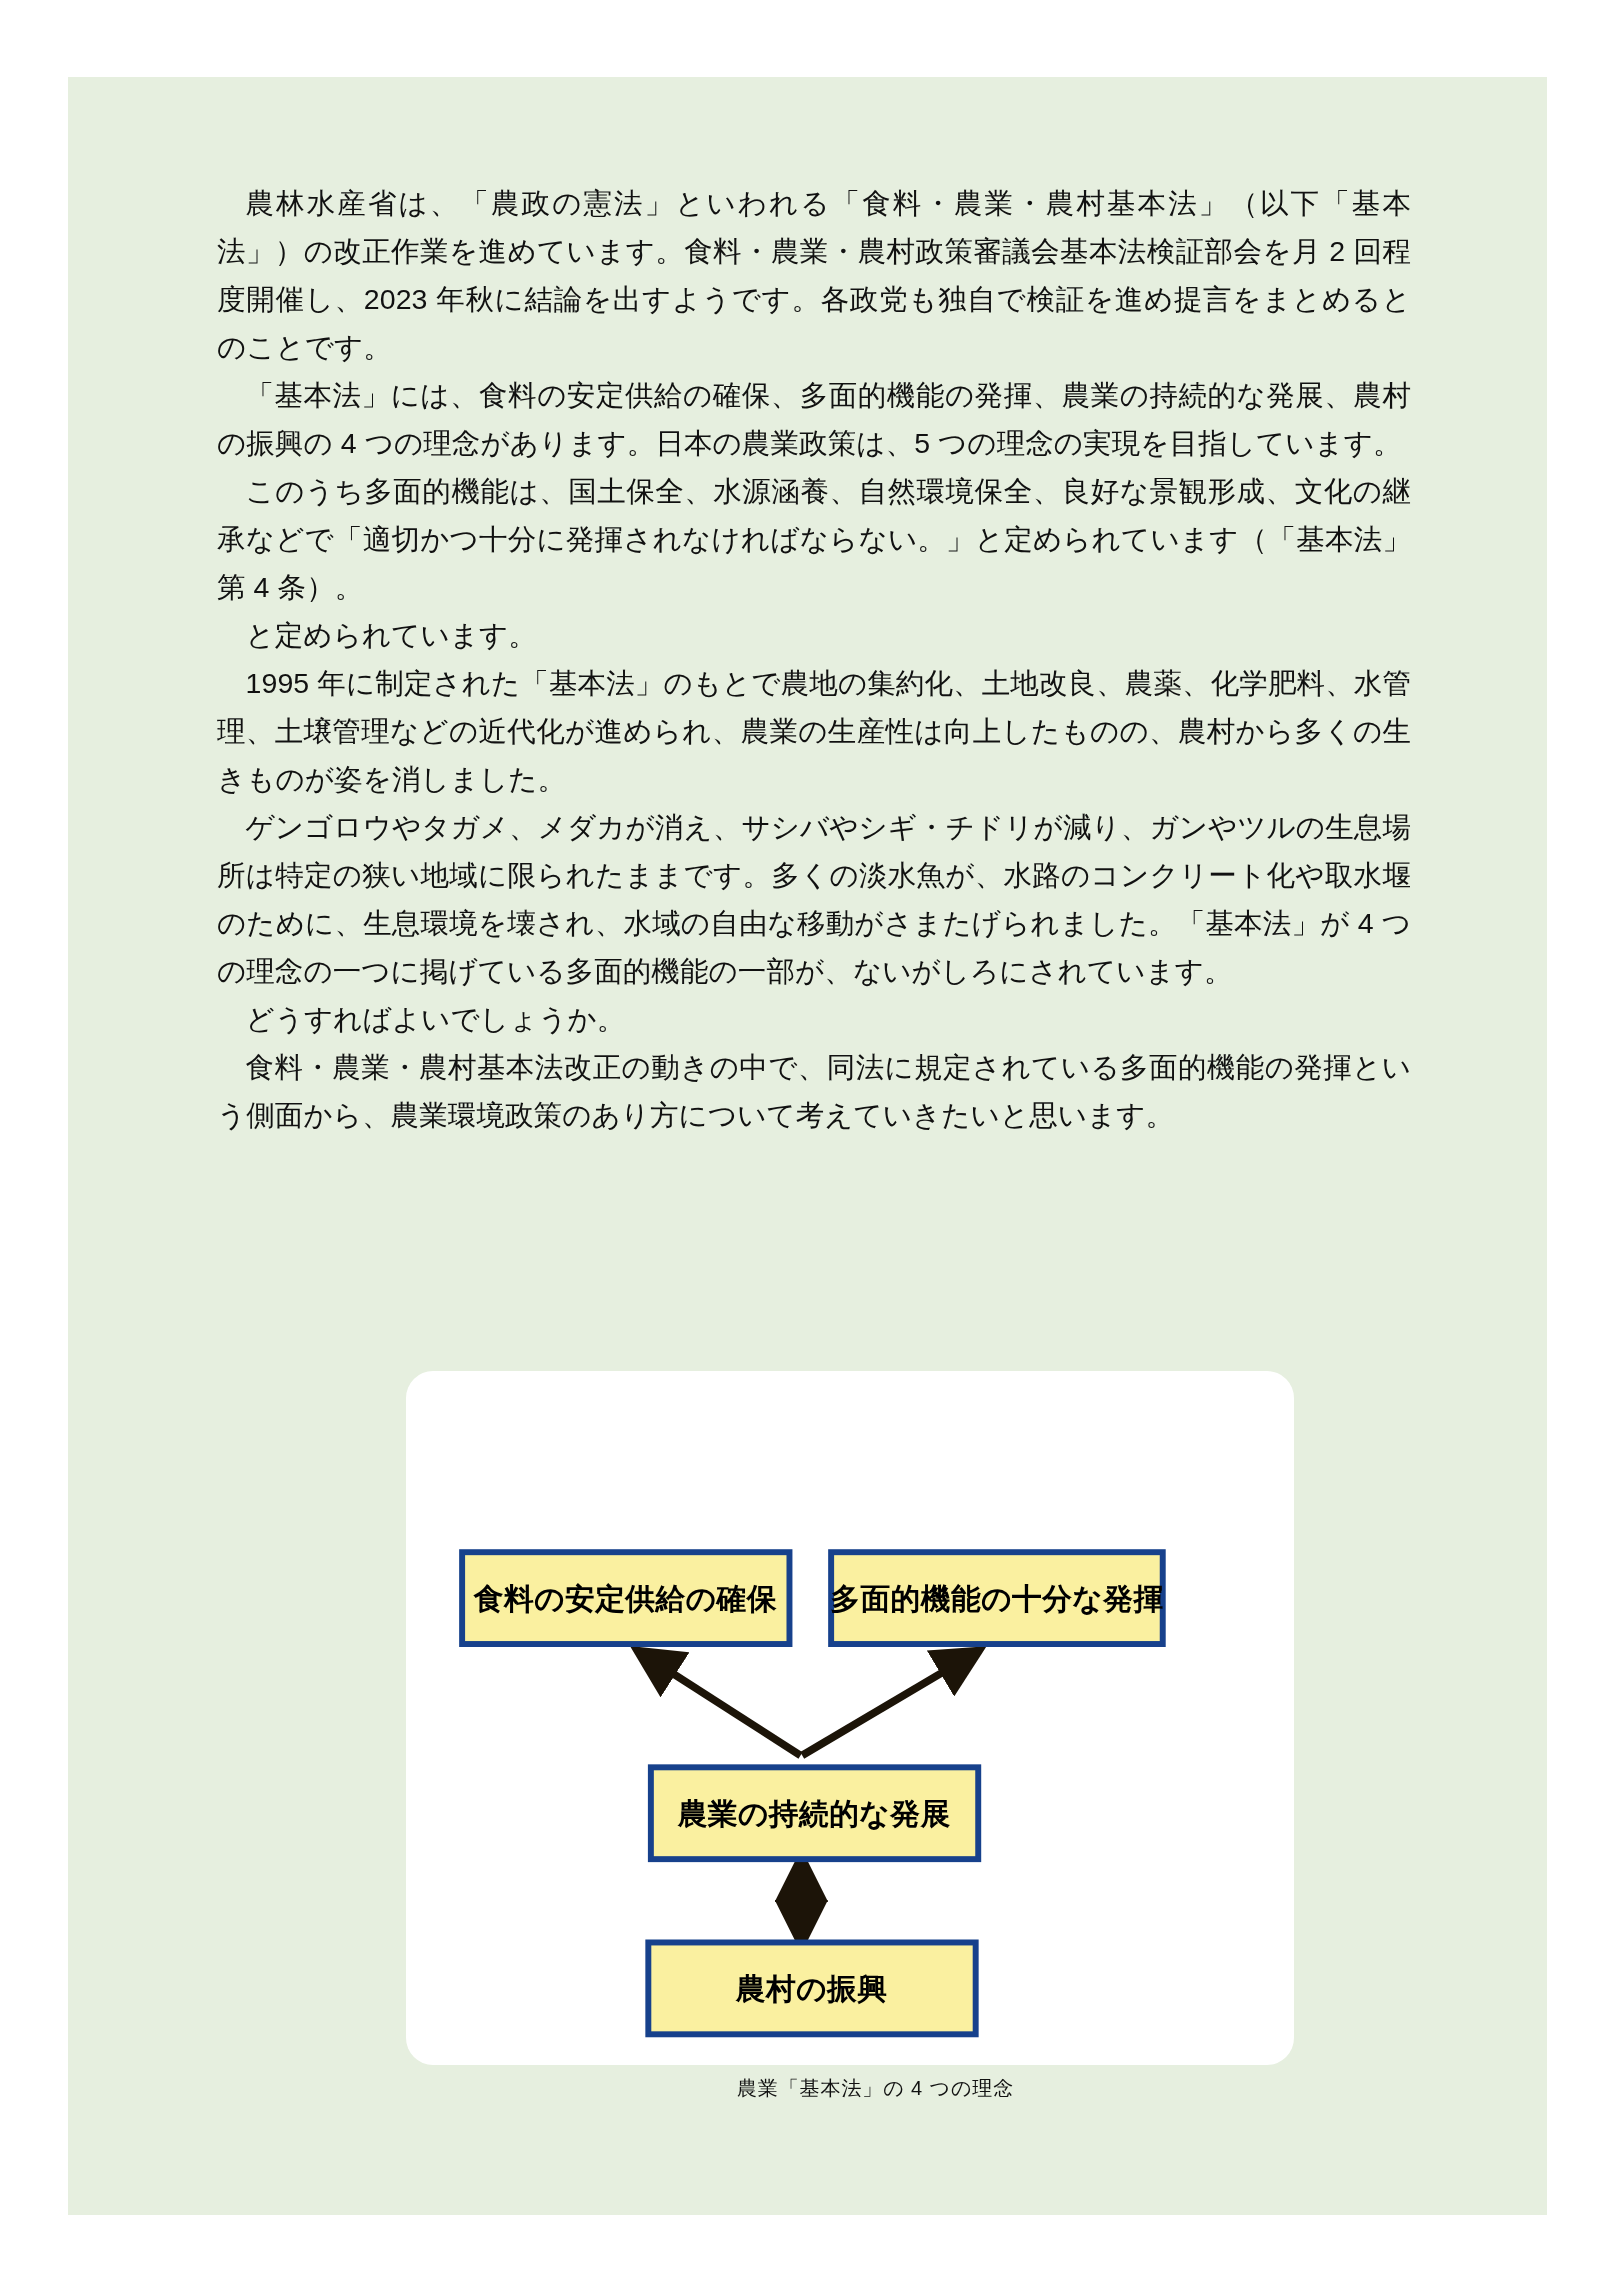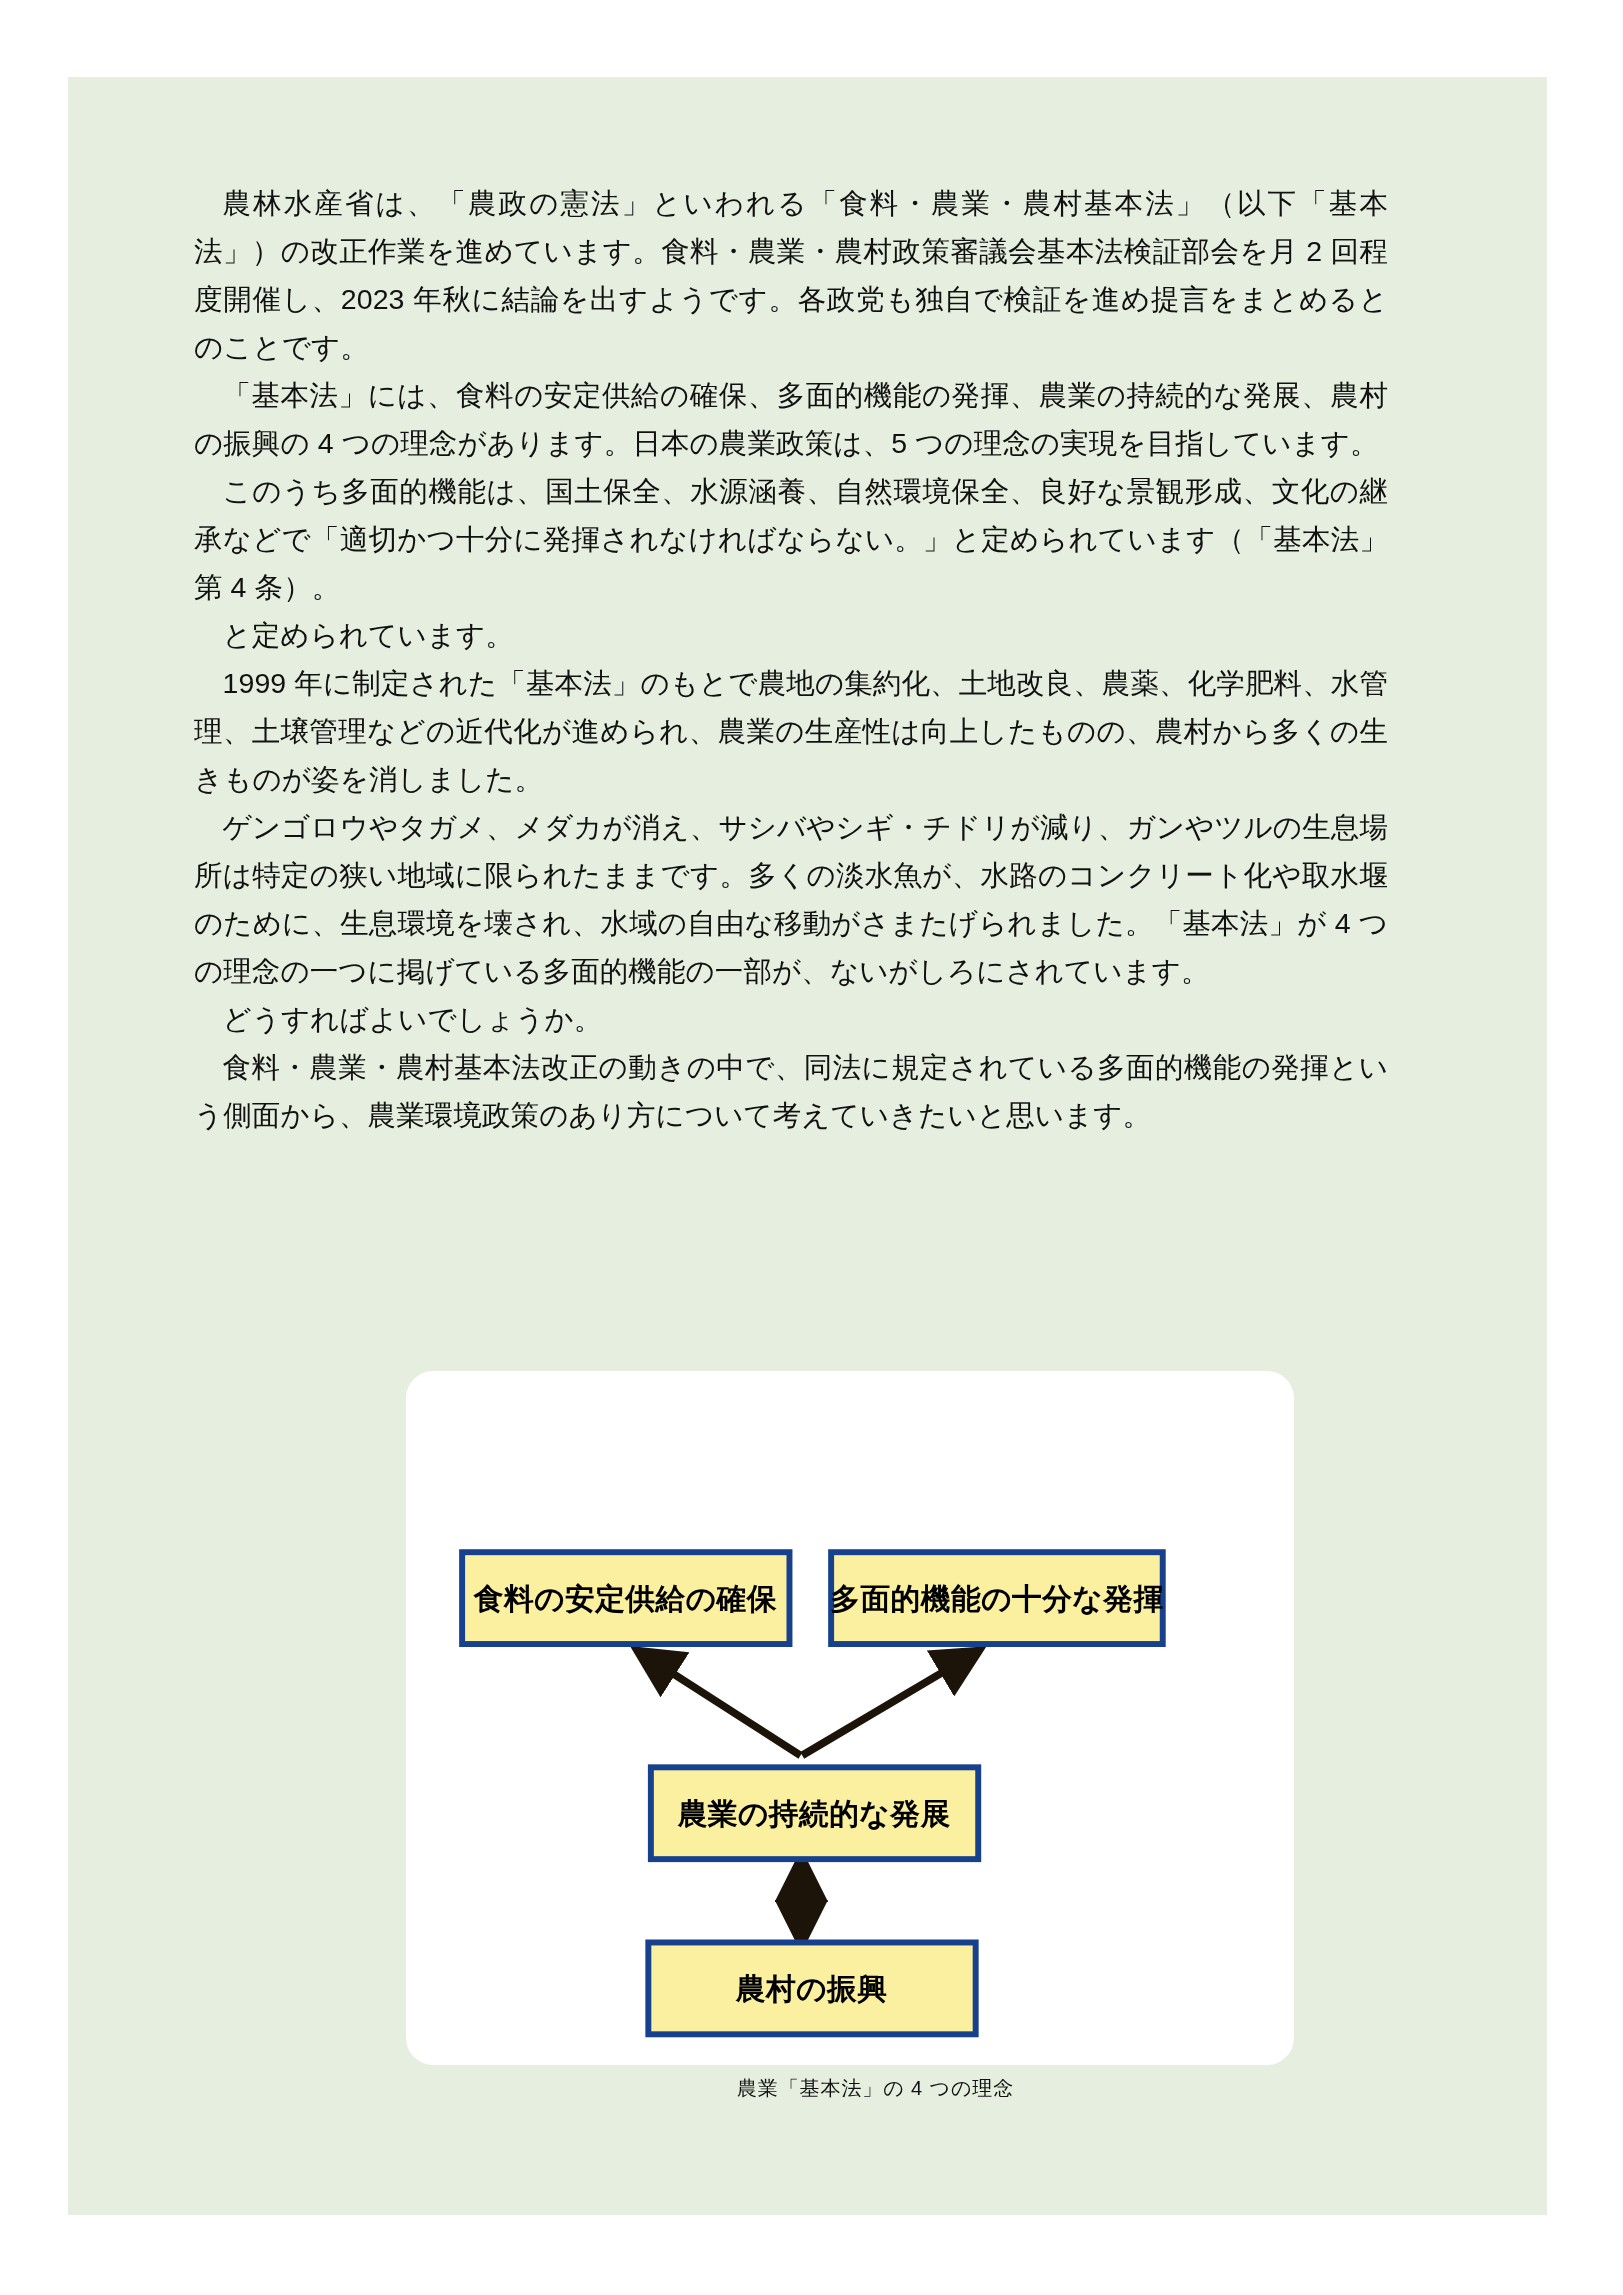--- a/index.html
+++ b/index.html
@@ -22,21 +22,21 @@
     left: 68px;
     top: 77px;
     width: 1479px;
     height: 2138px;
     background: #e6efdf;
   }
 
   
   #article {
     position: absolute;
-    left: 126px;
+    left: 149px;
     top: 102px;
     width: 1194px;
   }
   .para {
     font-size: 28.5px;
     line-height: 48px;
     color: #111111;
     text-align: justify;
     text-justify: inter-character;
     text-indent: 28.5px;
@@ -98,21 +98,21 @@
 </head>
 <body>
 
 <div id="page-panel">
 
   <div id="article">
     <p class="para">農林水産省は、「農政の憲法」といわれる「食料・農業・農村基本法」（以下「基本法」）の改正作業を進めています。食料・農業・農村政策審議会基本法検証部会を月 2 回程度開催し、2023 年秋に結論を出すようです。各政党も独自で検証を進め提言をまとめるとのことです。</p>
     <p class="para">「基本法」には、食料の安定供給の確保、多面的機能の発揮、農業の持続的な発展、農村の振興の 4 つの理念があります。日本の農業政策は、5 つの理念の実現を目指しています。</p>
     <p class="para">このうち多面的機能は、国土保全、水源涵養、自然環境保全、良好な景観形成、文化の継承などで「適切かつ十分に発揮されなければならない。」と定められています（「基本法」第 4 条）。</p>
     <p class="para">と定められています。</p>
-    <p class="para">1999 年に制定された「基本法」のもとで農地の集約化、土地改良、農薬、化学肥料、水管理、土壌管理などの近代化が進められ、農業の生産性は向上したものの、農村から多くの生きものが姿を消しました。</p>
+    <p class="para">1995 年に制定された「基本法」のもとで農地の集約化、土地改良、農薬、化学肥料、水管理、土壌管理などの近代化が進められ、農業の生産性は向上したものの、農村から多くの生きものが姿を消しました。</p>
     <p class="para">ゲンゴロウやタガメ、メダカが消え、サシバやシギ・チドリが減り、ガンやツルの生息場所は特定の狭い地域に限られたままです。多くの淡水魚が、水路のコンクリート化や取水堰のために、生息環境を壊され、水域の自由な移動がさまたげられました。「基本法」が 4 つの理念の一つに掲げている多面的機能の一部が、ないがしろにされています。</p>
     <p class="para">どうすればよいでしょうか。</p>
     <p class="para">食料・農業・農村基本法改正の動きの中で、同法に規定されている多面的機能の発揮という側面から、農業環境政策のあり方について考えていきたいと思います。</p>
   </div>
 
   <div id="figure-card">
     <svg id="figure-svg" viewBox="0 0 955 816">
       <defs>
         <marker id="arrowHead" markerWidth="7" markerHeight="7" refX="5.6" refY="3.5" orient="auto" markerUnits="strokeWidth">
           <path d="M0,0 L7,3.5 L0,7 Z" fill="#1c1408"></path>

